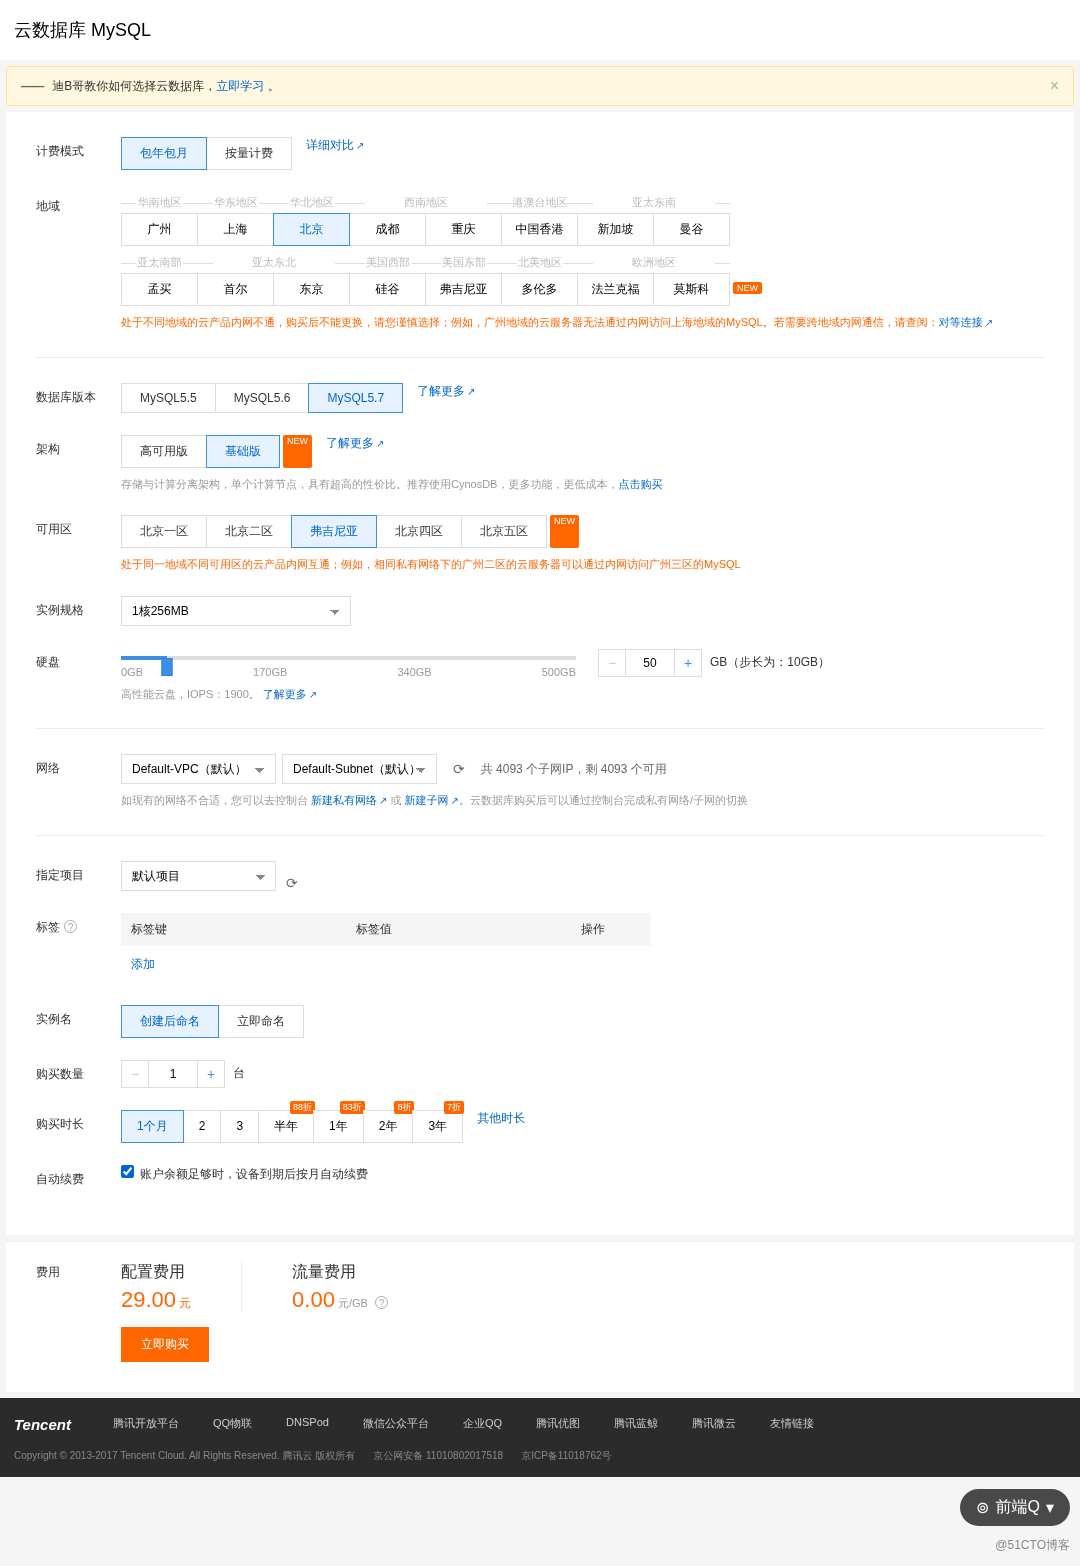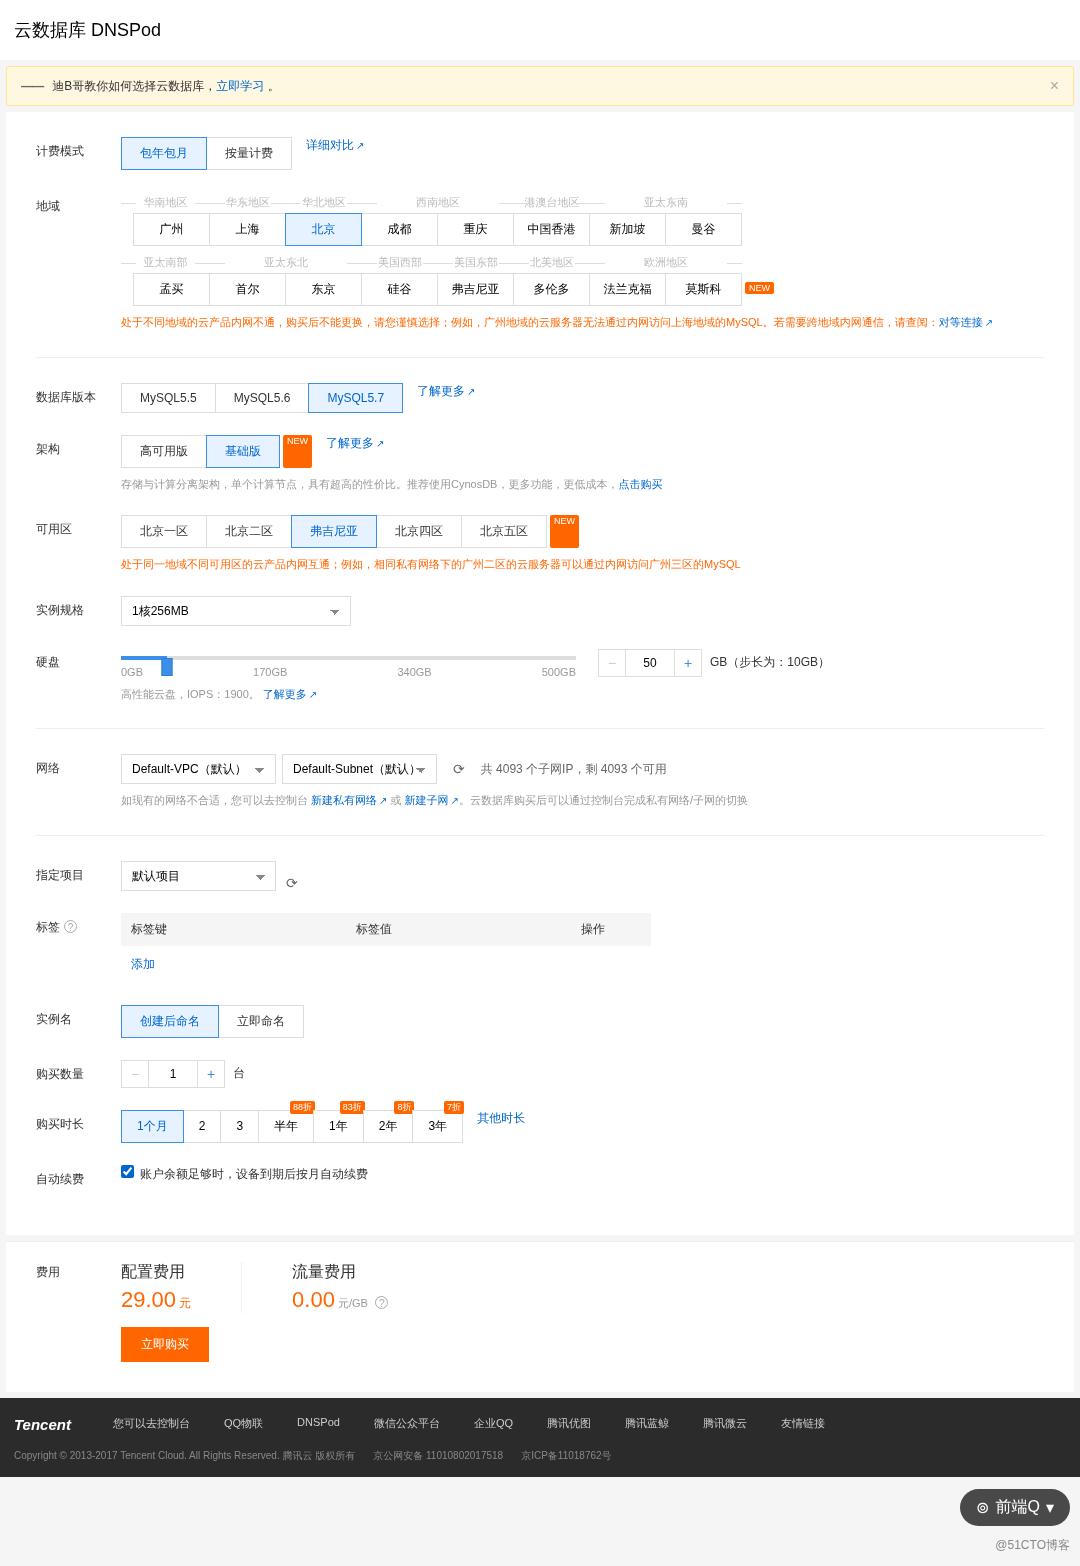--- a/index.html
+++ b/index.html
@@ -19,21 +19,21 @@
 .btn.first { margin-left: 0; }
 .link { color: #0066cc; text-decoration: none; margin-left: 14px; font-size: 12px; }
 .ext-icon { font-size: 10px; margin-left: 2px; }
 .region-block { display: flex; flex-wrap: wrap; margin-bottom: 6px; }
 .region-group { display: flex; flex-direction: column; align-items: center; margin-right: 0; }
 .region-head { color: #bbb; font-size: 11px; padding: 3px 0; position: relative; width: 100%; text-align: center; }
 .region-head::before, .region-head::after { content: ""; position: absolute; top: 50%; width: 15px; border-top: 1px solid #ddd; }
 .region-head::before { left: 0; } .region-head::after { right: 0; }
 .region-btns { display: flex; }
 .region-btn { border: 1px solid #ddd; padding: 7px 0; width: 77px; text-align: center; background: #fff; cursor: pointer; margin-left: -1px; font-size: 12px; }
-.region-btn.first { margin-left: 12px; text-align: center; }
+.region-btn.first { margin-left: 0; text-align: center; }
 .region-btn.active { background: #e6f2ff; border-color: #3d8ee6; color: #0066cc; position: relative; z-index: 1; }
 .new-badge { background: #ff6600; color: #fff; font-size: 9px; padding: 1px 4px; border-radius: 2px; margin-left: 3px; vertical-align: top; }
 .warn-text { color: #ff6600; font-size: 11px; margin-top: 8px; line-height: 1.6; }
 .gray-text { color: #999; font-size: 11px; margin-top: 8px; line-height: 1.6; }
 .gray-text a, .warn-text a { color: #0066cc; text-decoration: none; }
 hr { border: none; border-top: 1px solid #eee; margin: 25px 0; }
 .select { border: 1px solid #ddd; padding: 7px 10px; background: #fff; font-size: 12px; width: 230px; appearance: none; background-image: linear-gradient(45deg, transparent 50%, #888 50%), linear-gradient(135deg, #888 50%, transparent 50%); background-position: calc(100% - 15px) 13px, calc(100% - 10px) 13px; background-size: 5px 5px; background-repeat: no-repeat; }
 .select.sm { width: 155px; }
 .slider-wrap { width: 455px; position: relative; padding-top: 8px; }
 .slider-track { height: 4px; background: #ddd; position: relative; }
@@ -71,21 +71,21 @@
 .footer-links span:first-child { font-size: 15px; font-style: italic; font-weight: bold; color: #fff; margin-right: 8px; }
 .footer-links a { color: #ccc; text-decoration: none; }
 .footer-copy { padding: 6px 14px 14px 14px; color: #888; font-size: 10px; display:flex; gap:18px;}
 .float-widget { position: fixed; right: 10px; bottom: 40px; background: rgba(0,0,0,0.7); color: #fff; padding: 8px 16px; border-radius: 20px; display: flex; align-items: center; gap: 6px; font-size: 16px; }
 .watermark { position: fixed; right: 10px; bottom: 12px; color: #888; font-size: 12px; }
 .slider-row { display:flex; align-items:center; }
 </style>
 </head>
 <body>
 
-<div class="page-title">云数据库 DNSPod</div>
+<div class="page-title">云数据库 MySQL</div>
 
 <div class="alert-bar">
   <span class="alert-icon">— —</span>
   <span><span>迪B哥教你如何选择云数据库，</span><a href="#">立即学习</a><span> 。</span></span>
   <span class="close-icon">×</span>
 </div>
 
 <div class="main">
 
   <div class="row">
@@ -363,21 +363,21 @@
       </div>
       <button class="buy-btn">立即购买</button>
     </div>
   </div>
 </div>
 
 <div class="footer">
   <div class="footer-links">
     <span>Tencent</span>
 
-  <a href="#">您可以去控制台</a>
+  <a href="#">腾讯开放平台</a>
       <a href="#">QQ物联</a>
       <a href="#">DNSPod</a>
       <a href="#">微信公众平台</a>
       <a href="#">企业QQ</a>
       <a href="#">腾讯优图</a>
       <a href="#">腾讯蓝鲸</a>
       <a href="#">腾讯微云</a>
       <a href="#">友情链接</a>
     </div>
   <div class="footer-copy">

